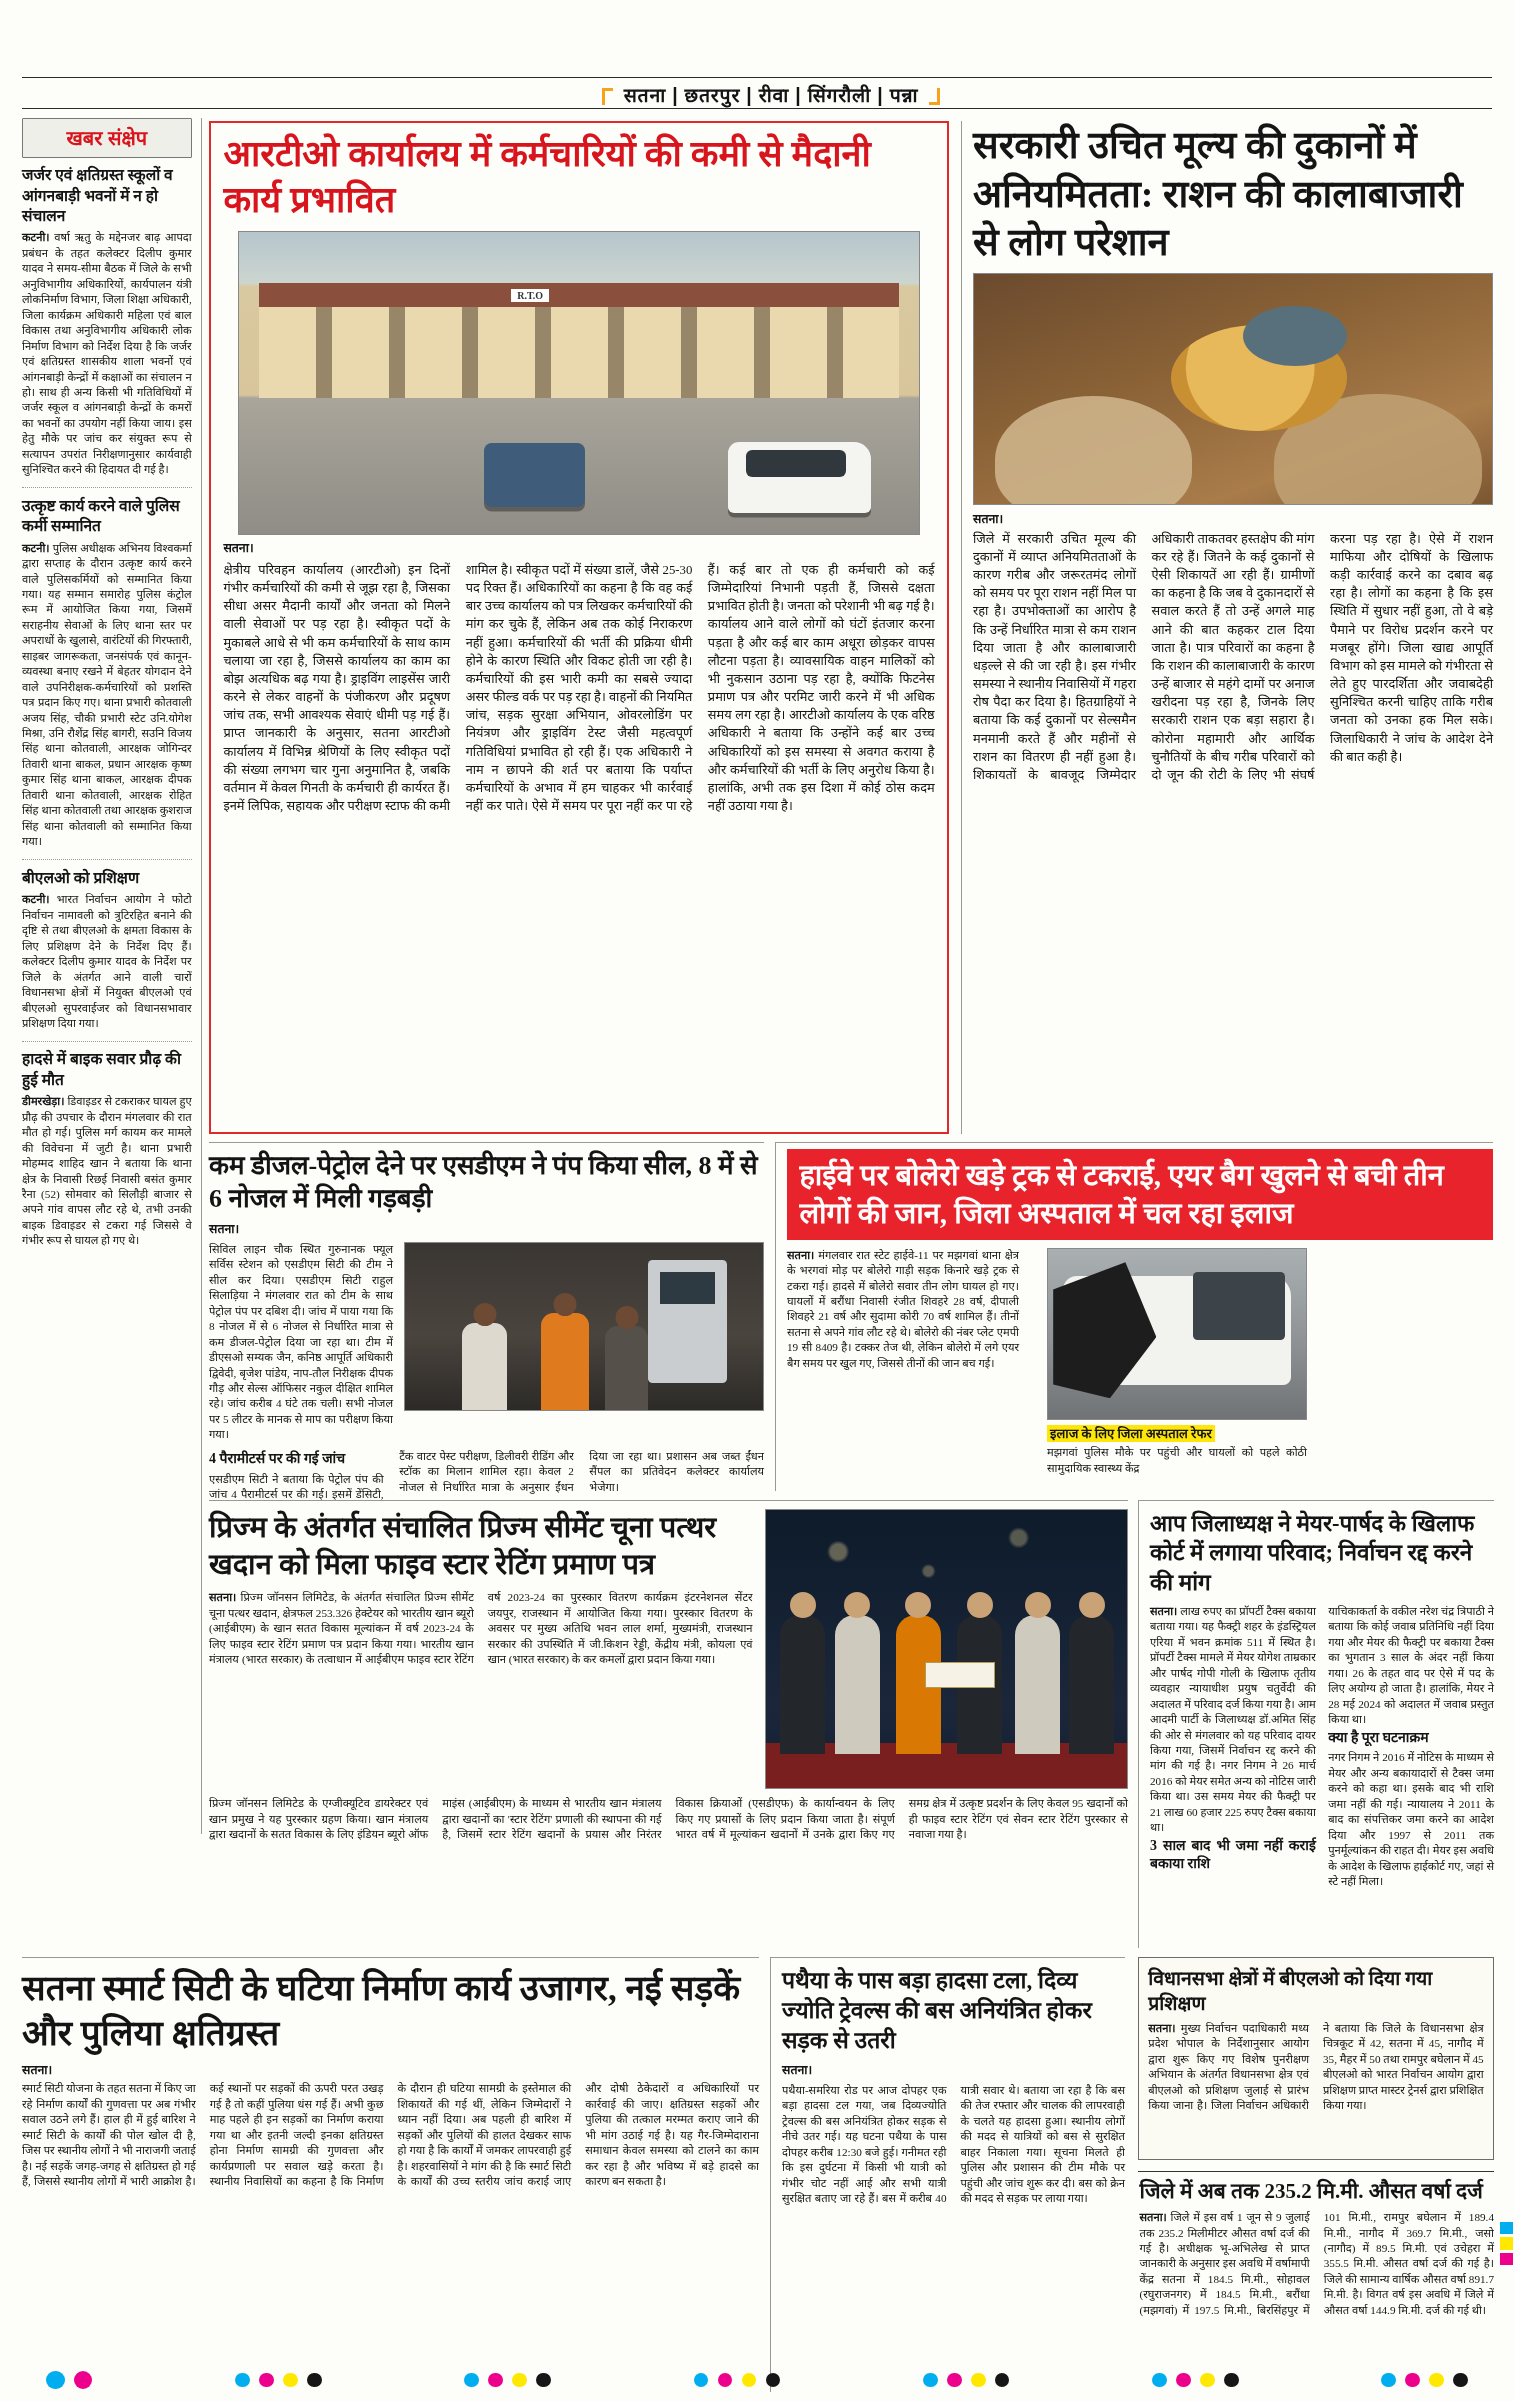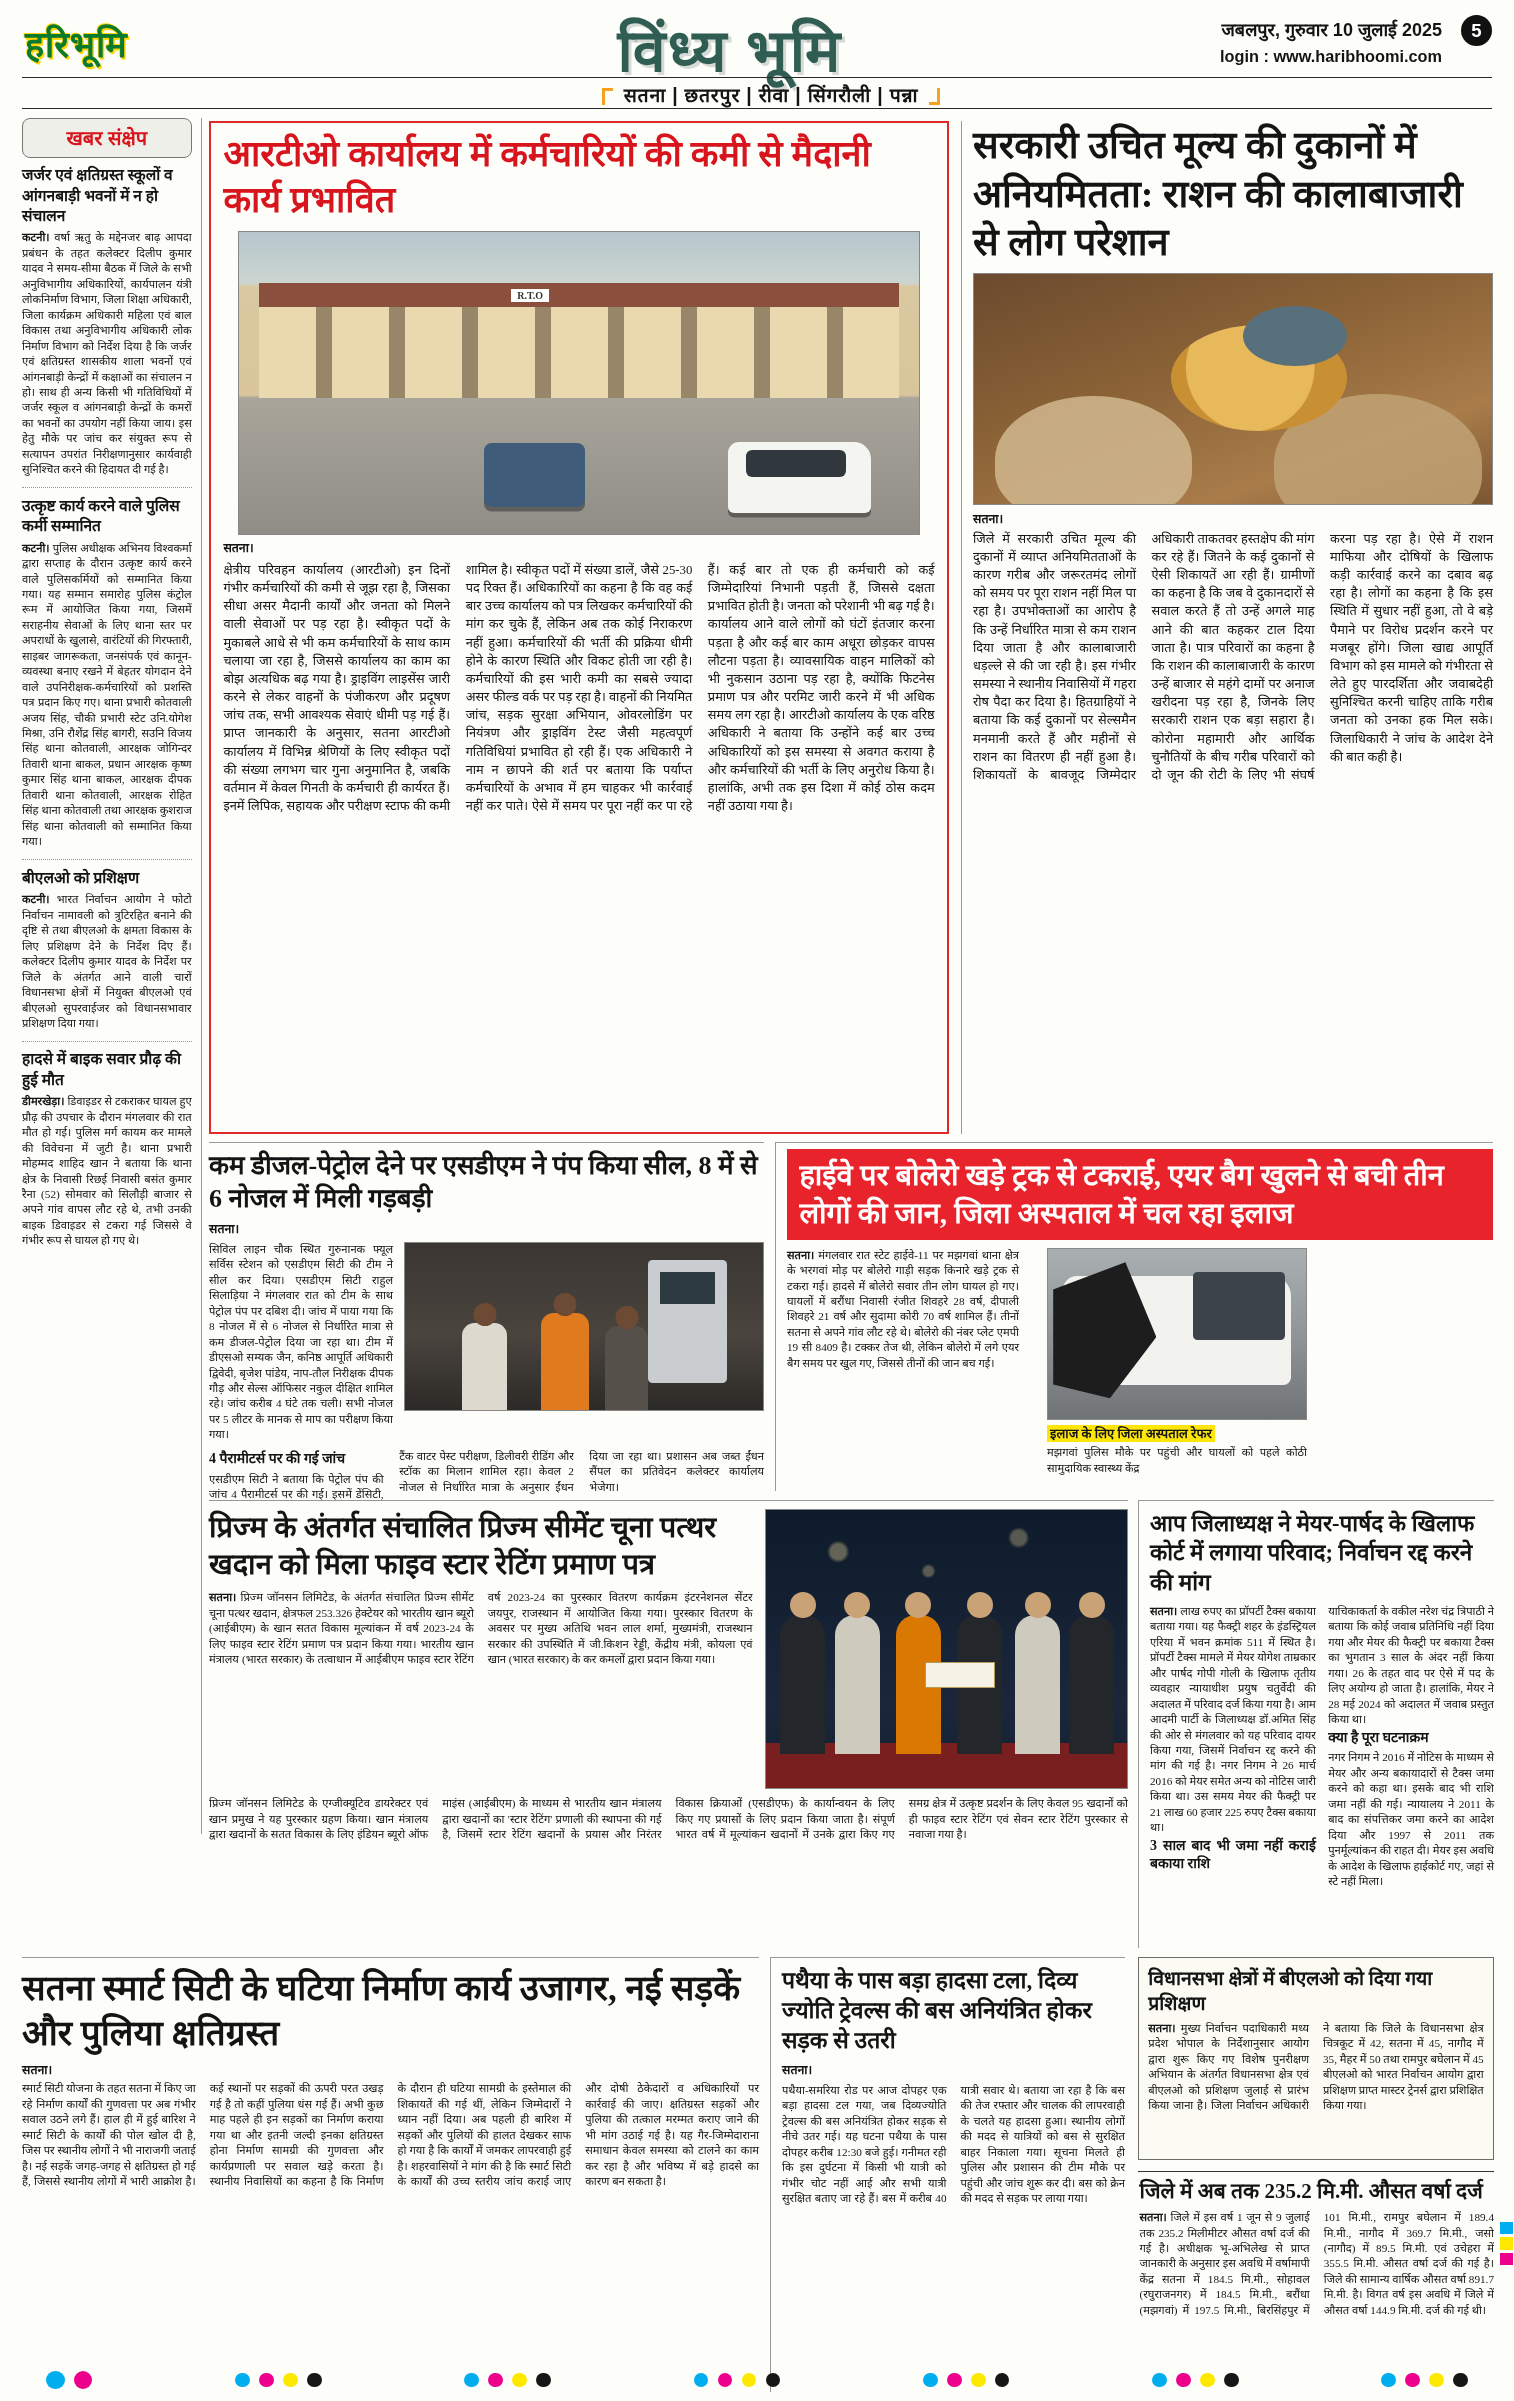--- a/index.html
+++ b/index.html
@@ -50,21 +50,21 @@
   .dl { font-weight:bold; }
   .dateline-row { font-size:12.4px; font-weight:bold; margin:4.6px 0 3.1px; }
   h3.brief-h { font-size:15.5px; line-height:1.3; margin:7.7px 0 4.6px; }
   .cols3 { columns:3; column-gap:15.5px; }
   .cols2 { columns:2; column-gap:14px; }
   .cols4 { columns:4; column-gap:14px; }
 
   
   .briefs { position:absolute; left:0; top:0; width:180px; height:1716px; padding-right:9.3px; border-right:1.2px solid #9a9a94; }
   .briefs-title {
-    border:1.9px solid #777; border-radius:8px; background:#efefe9;
+    border:1.9px solid #777; border-radius:1px; background:#efefe9;
     color:var(--headline-red,#d8151d); font-weight:bold; font-size:20px;
     text-align:center; padding:5.4px 0; font-family:"Liberation Sans","DejaVu Sans",sans-serif;
   }
   .brief { border-bottom:0.8px dotted #9a9a94; padding-bottom:9.3px; }
   .brief:last-child { border-bottom:none; }
 
   
   .art-rto { position:absolute; left:187px; top:3.1px; width:740px; height:1013px; border:2.7px solid #e02a2a; padding:9.3px 12.4px; }
   .art-rto h1 { color:var(--headline-red,#d8151d); font-size:36px; line-height:1.26; font-weight:900; }
   .rto-body { height:533px; margin-top:4.6px; }
@@ -182,29 +182,20 @@
   .dot.big { width:18.6px; height:18.6px; }
   .edge-swatches { position:absolute; right:1.5px; top:2222px; display:flex; flex-direction:column; gap:3.1px; }
   .sw { width:12.4px; height:12.4px; }
   .sw.c { background:#00aeef; } .sw.y { background:#ffe800; } .sw.m { background:#ec008c; }
 </style>
 </head>
 <body>
 
 <div class="page">
 
-  <header class="header">
-    <div class="logo">हरिभूमि</div>
-    <div class="edition">विंध्य भूमि</div>
-    <div class="hright">
-      <div class="hdate">जबलपुर, गुरुवार 10 जुलाई 2025</div>
-      <div class="hlogin">login : www.haribhoomi.com</div>
-    </div>
-    <div class="pageno">5</div>
-  </header>
   <div class="rule rule1"></div>
   <div class="cities">
     <span class="br bl"></span><span>सतना | छतरपुर | रीवा | सिंगरौली | पन्ना</span><span class="br brr"></span>
   </div>
   <div class="rule rule2"></div>
 
   <main class="content">
 
     <aside class="briefs">
       <div class="briefs-title">खबर संक्षेप</div>

